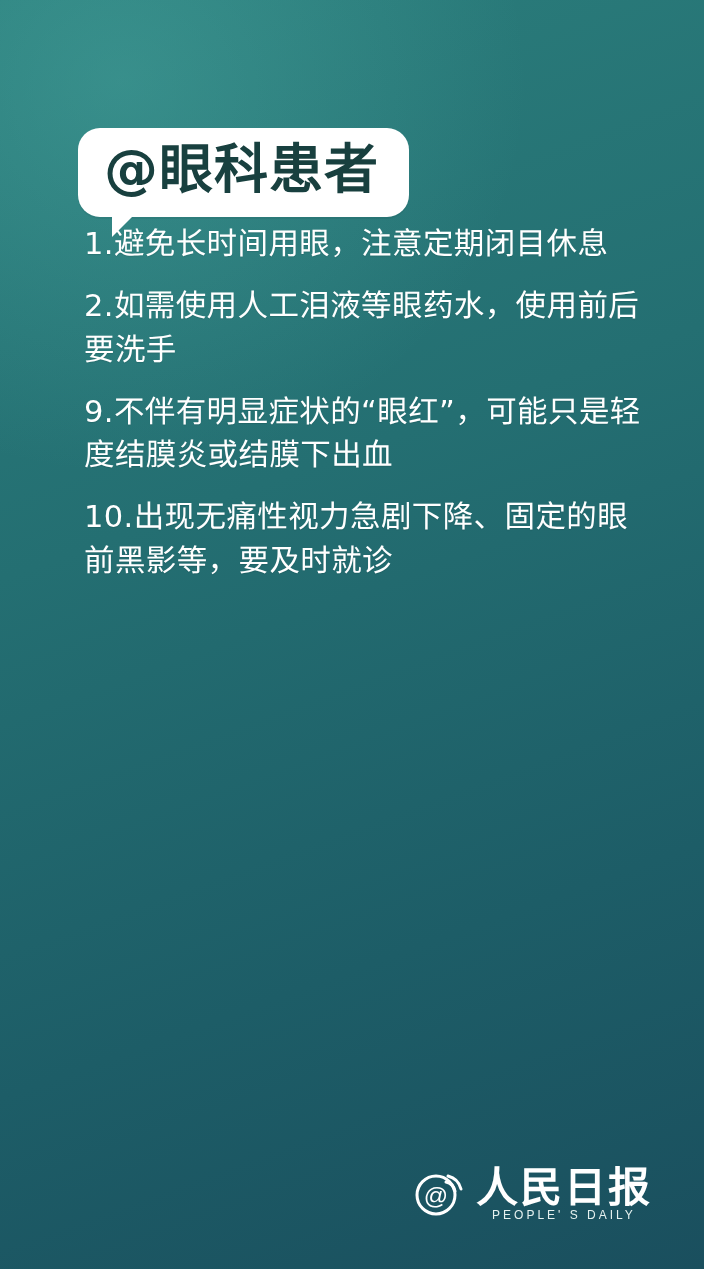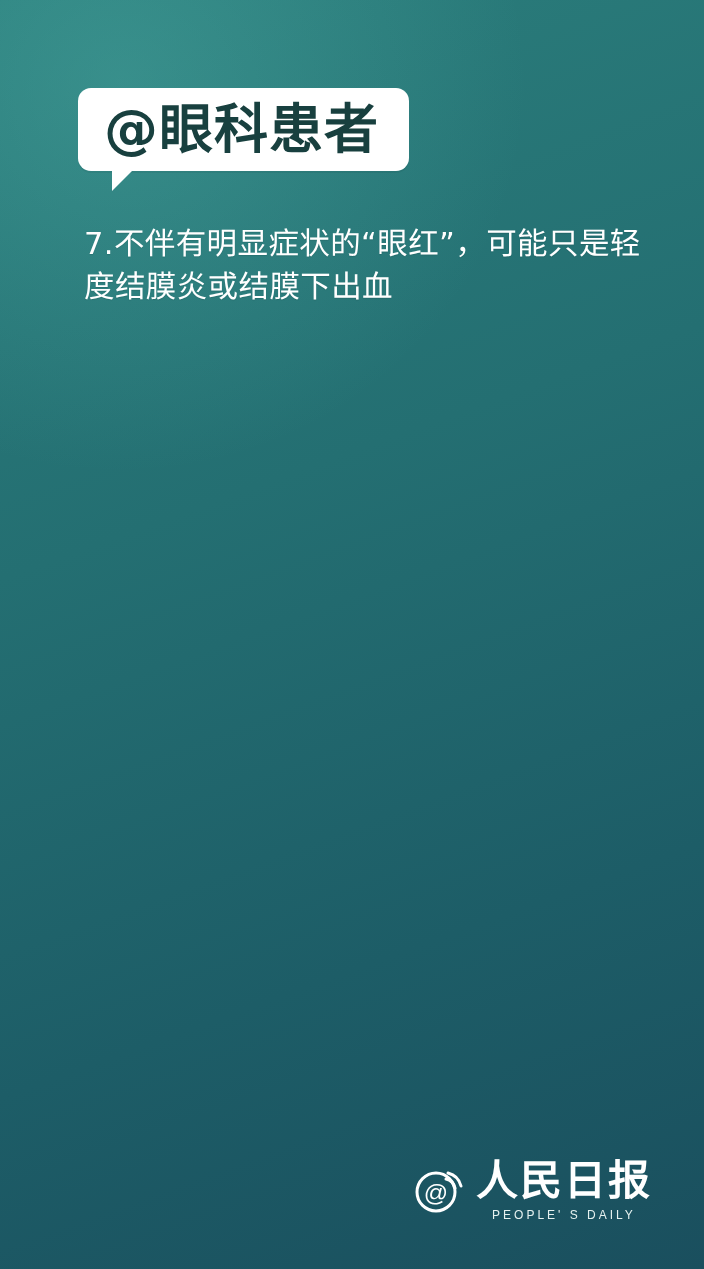--- a/index.html
+++ b/index.html
@@ -39,23 +39,24 @@
     position: absolute;
     left: 78px;
     top: 88px;
     z-index: 3;
   }
 
   .title-bubble {
     position: relative;
     display: inline-block;
     background: #ffffff;
-    border-radius: 13px;
-    padding: 14px 30px 12px 26px;
+    border-radius: 22px;
+    padding: 14px 30px 18px 26px;
     box-shadow: 0 2px 0 rgba(0,0,0,0.05);
+    margin-top: 40px;
   }
 
   .title-bubble .title-text {
     font-family: "DejaVu Sans", "Liberation Sans", sans-serif;
     font-size: 54px;
     line-height: 1.05;
     font-weight: bold;
     color: #18403f;
     letter-spacing: 1px;
     white-space: nowrap;
@@ -120,37 +121,39 @@
     color: #ffffff;
     font-size: 42px;
     font-weight: bold;
     letter-spacing: 2px;
   }
 
   .logo-brand .en {
     color: #e6f2f0;
     font-size: 12px;
     letter-spacing: 3px;
-    margin-top: 7px;
     font-family: "Liberation Sans", sans-serif;
   }
 </style>
 </head>
 <body>
 
 <div class="poster">
 
   <div class="title-wrap">
     <div class="title-bubble">
       <div class="title-text">@眼科患者</div>
     </div>
   </div>
 
   <div class="list">
-    <div class="list-item">7.不伴有明显症状的“眼红”，可能只是轻度结膜炎或结膜下出血</div>
+    <div class="list-item">1.避免长时间用眼，注意定期闭目休息</div>
+    <div class="list-item">2.如需使用人工泪液等眼药水，使用前后要洗手</div>
+    <div class="list-item">9.不伴有明显症状的“眼红”，可能只是轻度结膜炎或结膜下出血</div>
+    <div class="list-item">10.出现无痛性视力急剧下降、固定的眼前黑影等，要及时就诊</div>
   </div>
 
   <div class="footer">
     <div class="logo-mark">
       <svg width="52" height="52" viewBox="0 0 52 52" xmlns="http://www.w3.org/2000/svg">
         <circle cx="24" cy="27" r="19" fill="none" stroke="#ffffff" stroke-width="3"></circle>
         <text x="24" y="36" font-family="Liberation Sans, sans-serif" font-size="24" fill="#ffffff" text-anchor="middle">@</text>
         <path d="M34 14 a12 12 0 0 1 9 9" fill="none" stroke="#ffffff" stroke-width="3" stroke-linecap="round"></path>
         <path d="M36 8 a18 18 0 0 1 13 13" fill="none" stroke="#ffffff" stroke-width="3" stroke-linecap="round"></path>
       </svg>

